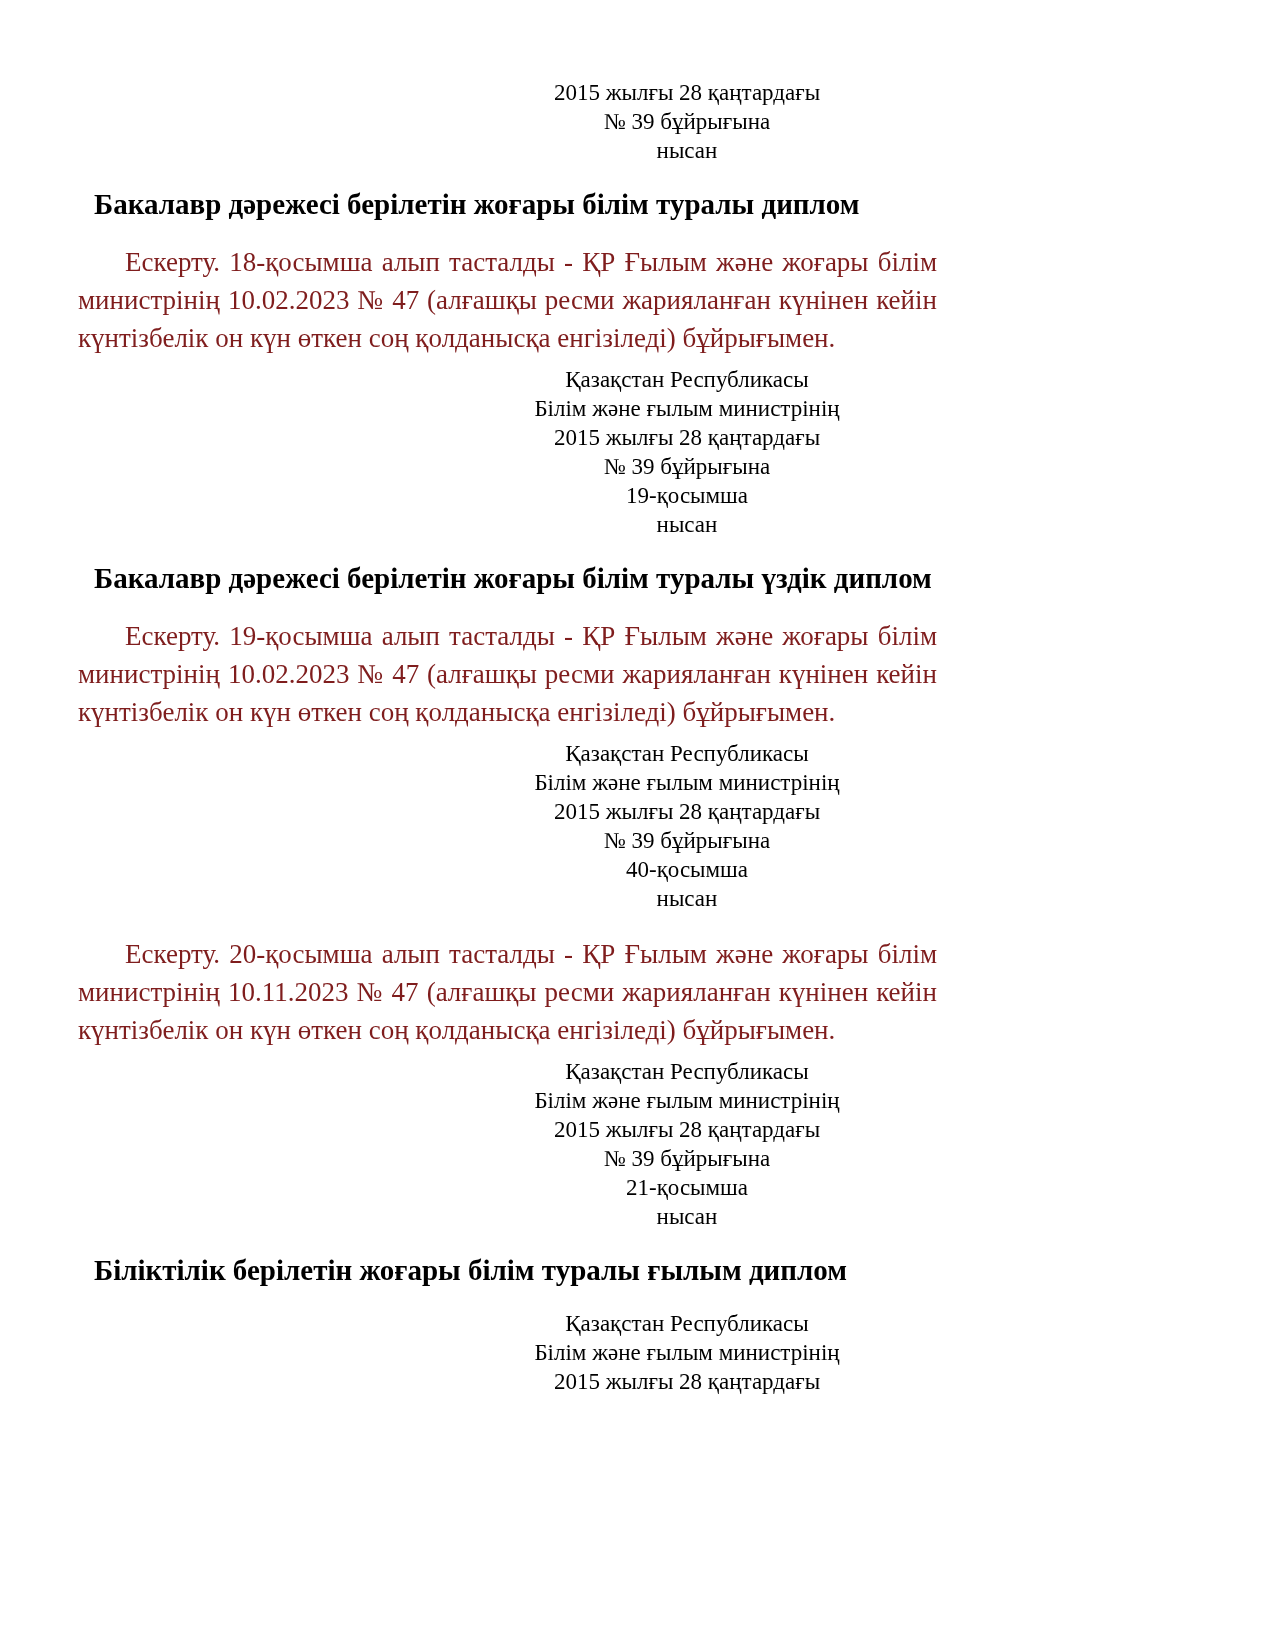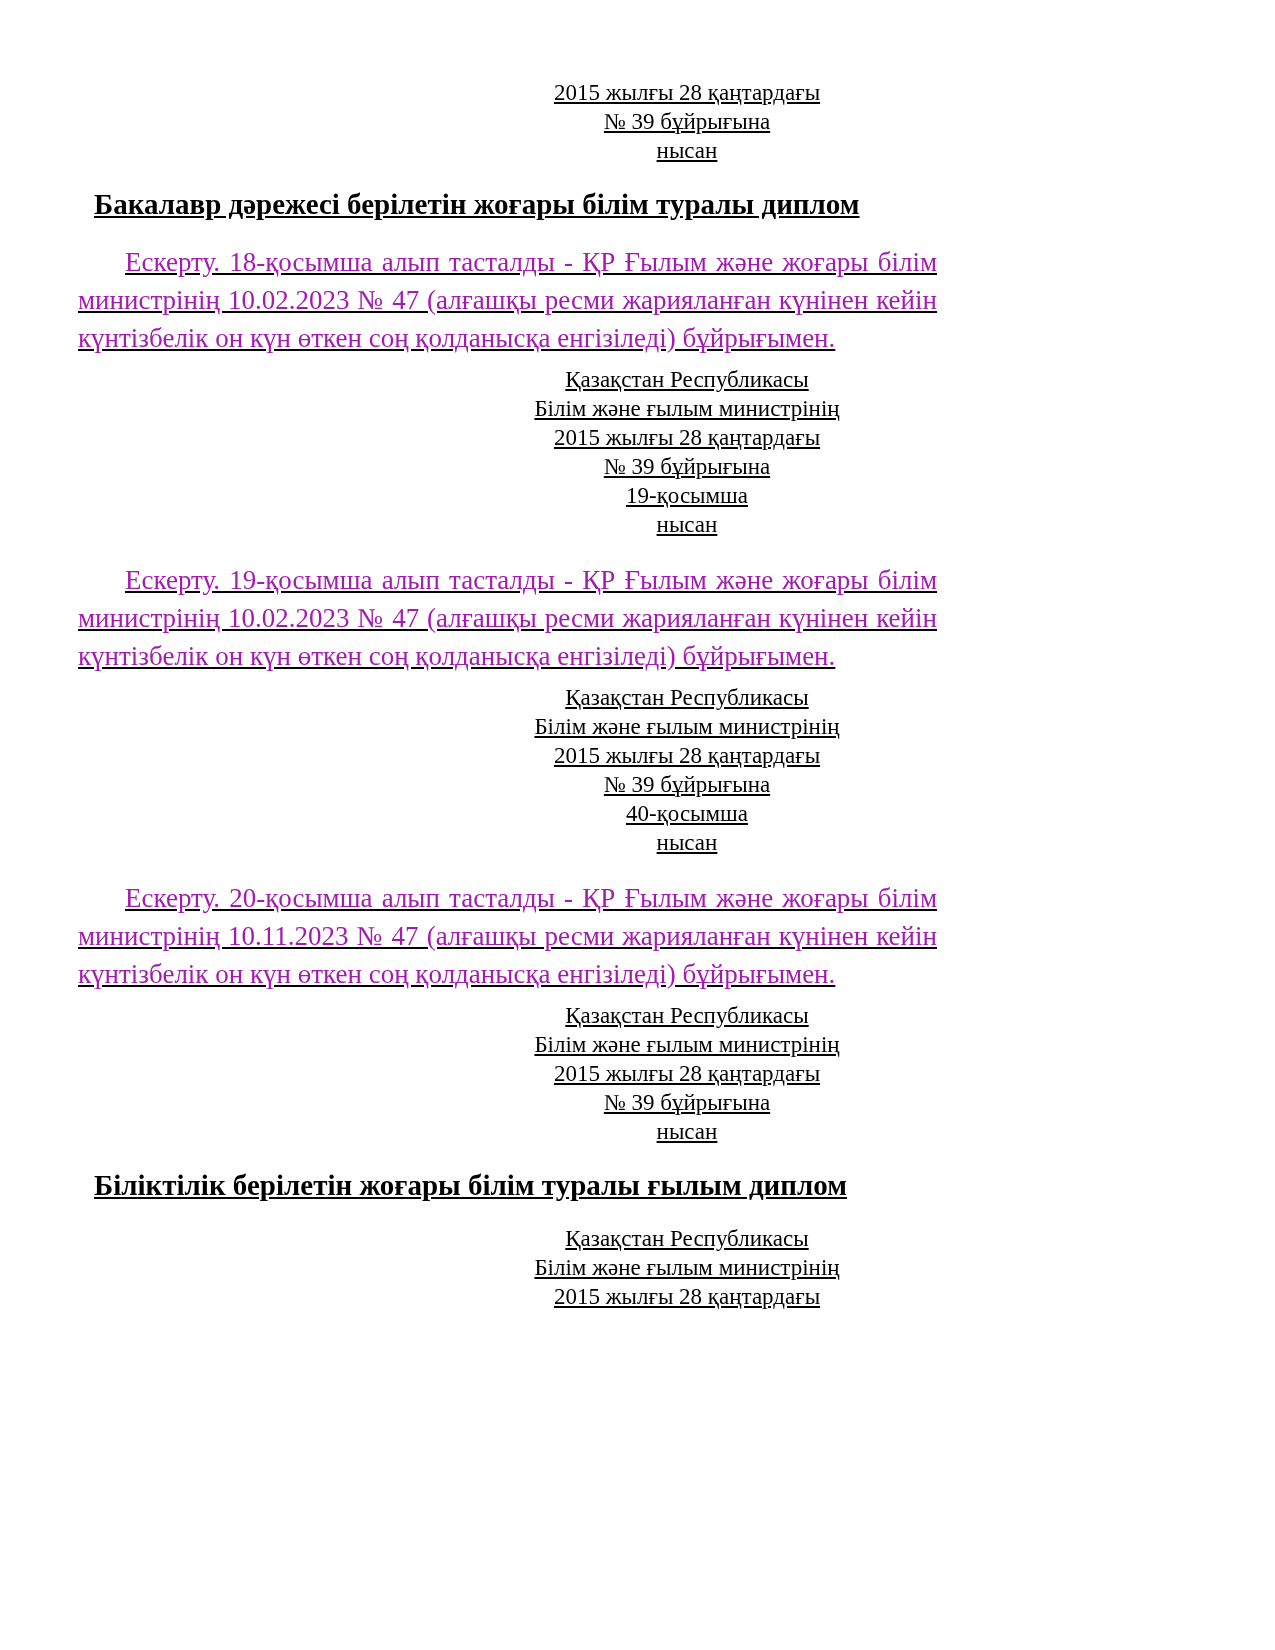--- a/index.html
+++ b/index.html
@@ -12,42 +12,41 @@
     min-height: 1650px;
     font-family: "Liberation Serif", "DejaVu Serif", serif;
     color: #000000;
     overflow: hidden;
   }
   main.page {
     box-sizing: border-box;
     width: 1087px;
     min-height: 1650px;
     padding: 70px 150px 20px 78px;
-    text-decoration: underline;
   }
   .annex {
     width: 480px;
     margin: 8px 10px 8px auto;
     text-align: center;
     font-size: 23px;
     line-height: 29px;
   }
   .annex p {
     margin: 0;
     padding: 0;
   }
   .section-title {
     font-size: 29px;
     font-weight: bold;
     margin: 22px 0 22px 16px;
     line-height: 34px;
     text-align: left;
   }
   .note {
-    color: #a21caf;
+    color: #7f1d1d;
     font-size: 27px;
     line-height: 38px;
     text-align: justify;
     text-indent: 47px;
     margin: 22px 0 8px 0;
   }
 </style>
 </head>
 <body>
 
@@ -65,20 +64,21 @@
 
   <section>
     <div class="annex">
       <p>Қазақстан Республикасы</p>
       <p>Білім және ғылым министрінің</p>
       <p>2015 жылғы 28 қаңтардағы</p>
       <p>№ 39 бұйрығына</p>
       <p>19-қосымша</p>
       <p>нысан</p>
     </div>
+    <h2 class="section-title">Бакалавр дәрежесі берілетін жоғары білім туралы үздік диплом</h2>
     <p class="note">Ескерту. 19-қосымша алып тасталды - ҚР Ғылым және жоғары білім министрінің 10.02.2023 № 47 (алғашқы ресми жарияланған күнінен кейін күнтізбелік он күн өткен соң қолданысқа енгізіледі) бұйрығымен.</p>
   </section>
 
   <section>
     <div class="annex">
       <p>Қазақстан Республикасы</p>
       <p>Білім және ғылым министрінің</p>
       <p>2015 жылғы 28 қаңтардағы</p>
       <p>№ 39 бұйрығына</p>
       <p>40-қосымша</p>
@@ -86,20 +86,21 @@
     </div>
     <p class="note">Ескерту. 20-қосымша алып тасталды - ҚР Ғылым және жоғары білім министрінің 10.11.2023 № 47 (алғашқы ресми жарияланған күнінен кейін күнтізбелік он күн өткен соң қолданысқа енгізіледі) бұйрығымен.</p>
   </section>
 
   <section>
     <div class="annex">
       <p>Қазақстан Республикасы</p>
       <p>Білім және ғылым министрінің</p>
       <p>2015 жылғы 28 қаңтардағы</p>
       <p>№ 39 бұйрығына</p>
+      <p>21-қосымша</p>
       <p>нысан</p>
     </div>
     <h2 class="section-title">Біліктілік берілетін жоғары білім туралы ғылым диплом</h2>
   </section>
 
   <div class="annex">
     <p>Қазақстан Республикасы</p>
     <p>Білім және ғылым министрінің</p>
     <p>2015 жылғы 28 қаңтардағы</p>
   </div>

